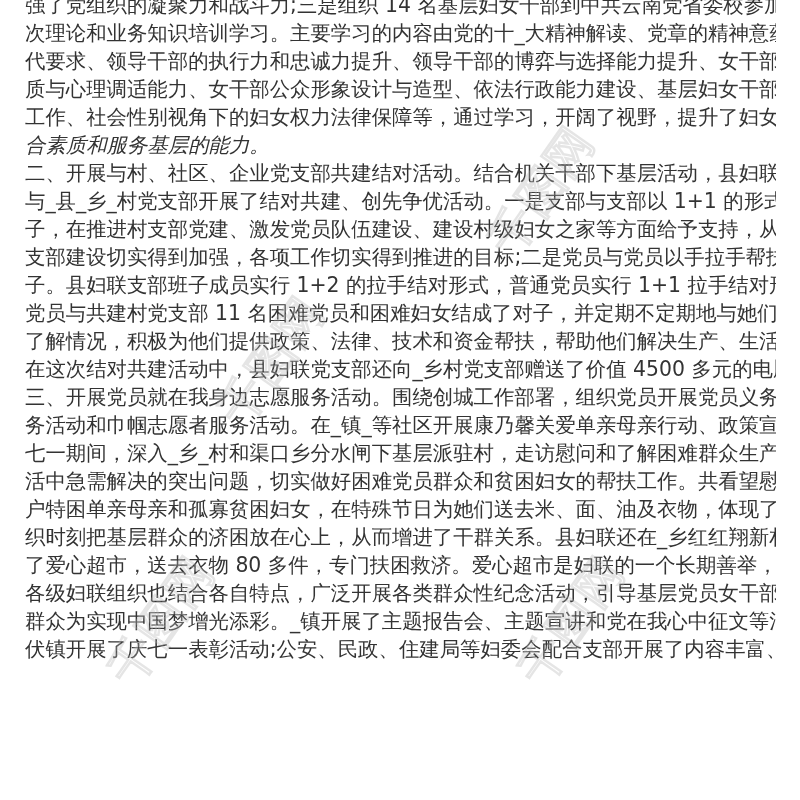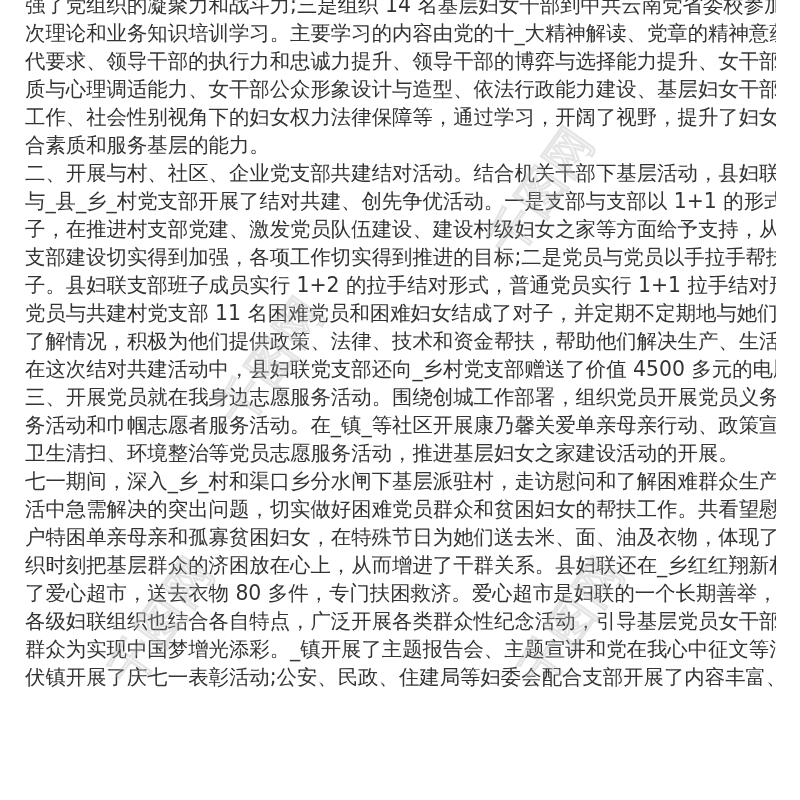--- a/index.html
+++ b/index.html
@@ -36,20 +36,21 @@
     display: block;
     height: 28px;
     white-space: nowrap;
     text-align: justify;
     text-align-last: justify;
     overflow: hidden;
   }
   .line.last {
     text-align: right;
     text-align-last: left;
+    font-style: italic;
   }
   .watermark {
     position: absolute;
     font-family: "DejaVu Sans", sans-serif;
     font-size: 46px;
     font-weight: bold;
     color: transparent;
     -webkit-text-stroke: 1px rgba(180,180,180,0.35);
     transform: rotate(-55deg);
     transform-origin: center center;
@@ -72,21 +73,20 @@
       <div class="line">二、开展与村、社区、企业党支部共建结对活动。结合机关干部下基层活动，县妇联党支部</div>
       <div class="line">与_县_乡_村党支部开展了结对共建、创先争优活动。一是支部与支部以 1+1 的形式结对</div>
       <div class="line">子，在推进村支部党建、激发党员队伍建设、建设村级妇女之家等方面给予支持，从而达到</div>
       <div class="line">支部建设切实得到加强，各项工作切实得到推进的目标;二是党员与党员以手拉手帮扶结对</div>
       <div class="line">子。县妇联支部班子成员实行 1+2 的拉手结对形式，普通党员实行 1+1 拉手结对形式，8 名</div>
       <div class="line">党员与共建村党支部 11 名困难党员和困难妇女结成了对子，并定期不定期地与她们谈心，</div>
       <div class="line">了解情况，积极为他们提供政策、法律、技术和资金帮扶，帮助他们解决生产、生活中的实</div>
       <div class="line">在这次结对共建活动中，县妇联党支部还向_乡村党支部赠送了价值 4500 多元的电脑、打</div>
       <div class="line">三、开展党员就在我身边志愿服务活动。围绕创城工作部署，组织党员开展党员义务奉献服</div>
       <div class="line">务活动和巾帼志愿者服务活动。在_镇_等社区开展康乃馨关爱单亲母亲行动、政策宣传、</div>
-      <div class="line last">卫生清扫、环境整治等党员志愿服务活动，推进基层妇女之家建设活动的开展。</div>
       <div class="line">七一期间，深入_乡_村和渠口乡分水闸下基层派驻村，走访慰问和了解困难群众生产、生</div>
       <div class="line">活中急需解决的突出问题，切实做好困难党员群众和贫困妇女的帮扶工作。共看望慰问了 4</div>
       <div class="line">户特困单亲母亲和孤寡贫困妇女，在特殊节日为她们送去米、面、油及衣物，体现了妇联组</div>
       <div class="line">织时刻把基层群众的济困放在心上，从而增进了干群关系。县妇联还在_乡红红翔新村建立</div>
       <div class="line">了爱心超市，送去衣物 80 多件，专门扶困救济。爱心超市是妇联的一个长期善举，也是贫</div>
       <div class="line">各级妇联组织也结合各自特点，广泛开展各类群众性纪念活动，引导基层党员女干部和妇女</div>
       <div class="line">群众为实现中国梦增光添彩。_镇开展了主题报告会、主题宣讲和党在我心中征文等活动;姚</div>
       <div class="line">伏镇开展了庆七一表彰活动;公安、民政、住建局等妇委会配合支部开展了内容丰富、形式多</div>
     </div>
   <div id="watermarks">

